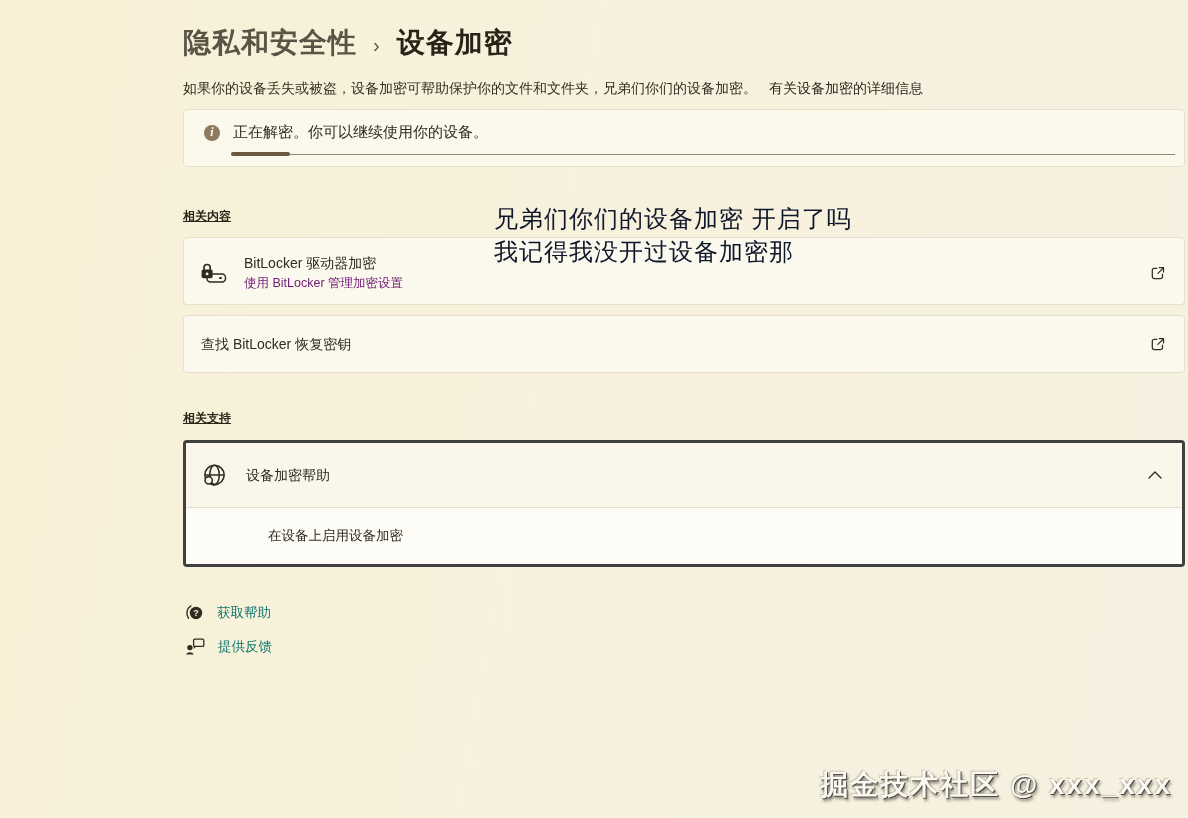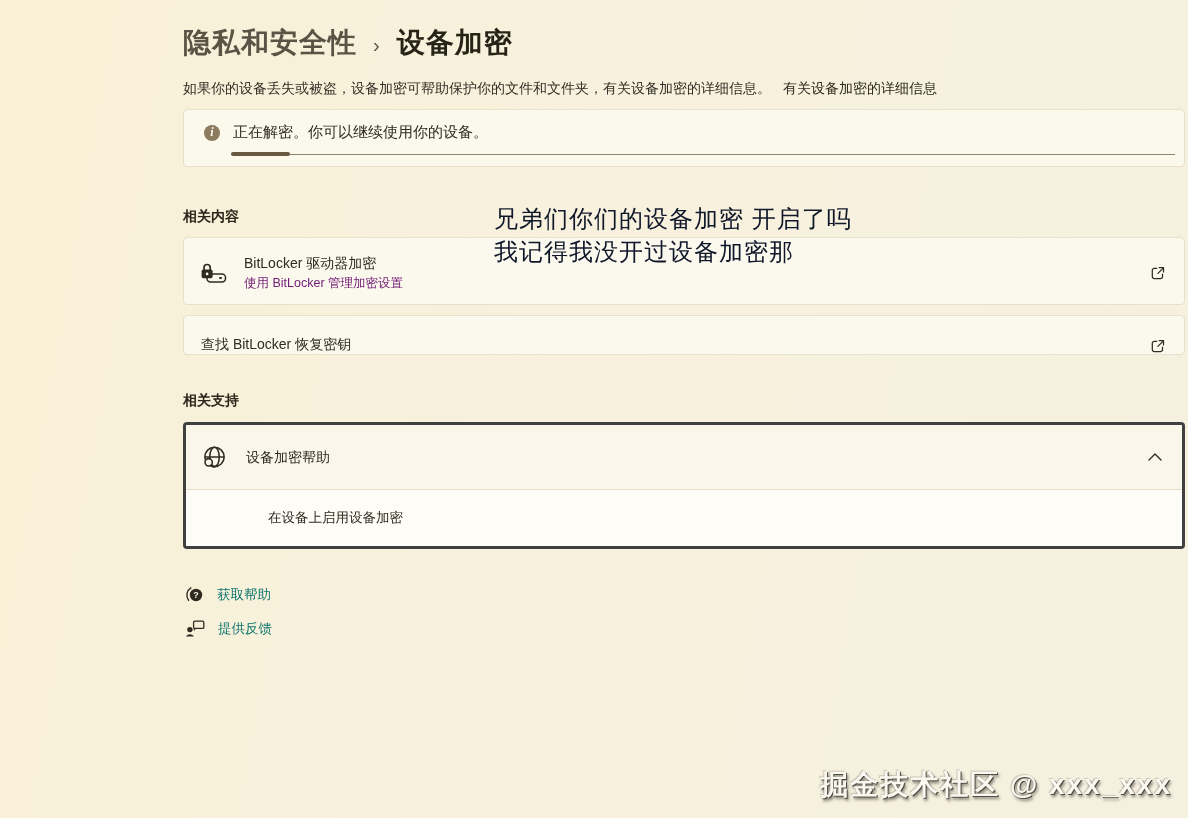--- a/index.html
+++ b/index.html
@@ -26,28 +26,28 @@
   .banner-row{display:flex;align-items:center;padding:13px 0 0 20px;}
   .info-icon{width:16px;height:16px;border-radius:50%;background:#8c7b5f;color:#fffdf6;
     font-family:"Liberation Serif",serif;font-style:italic;font-weight:700;font-size:12px;
     display:flex;align-items:center;justify-content:center;flex:0 0 auto;}
   .banner-msg{margin-left:13px;font-size:15px;color:#2f2b20;}
   .progress{position:relative;height:5px;margin:10px 9px 0 47px;}
   .progress-track{position:absolute;left:0;right:0;top:2px;height:1px;background:#8f8770;}
   .progress-fill{position:absolute;left:0;top:0;height:4px;border-radius:2px;background:#6a5941;}
 
   
-  .section-header{font-size:14px;font-weight:700;color:#2a2619;line-height:20px;}
+  .section-header{font-size:12px;font-weight:700;color:#2a2619;line-height:20px;text-decoration:underline;}
   .sh-content{margin-top:39px;}
   .sh-support{margin-top:35px;}
 
   
   .card{background:#fbf8ed;border:1px solid #e7e0cb;border-radius:4px;box-sizing:border-box;display:flex;align-items:center;}
   .card-bitlocker{margin-top:11px;height:68px;padding:4px 18px 0 15px;cursor:pointer;}
-  .card-recovery{margin-top:10px;height:40px;padding:0 18px 0 17px;cursor:pointer;align-items:flex-end;}
+  .card-recovery{margin-top:10px;height:58px;padding:0 18px 0 17px;cursor:pointer;}
   .card-title{font-size:14px;color:#2f2b20;line-height:19px;}
   .card-subtitle{font-size:12.5px;color:#701a75;line-height:17px;margin-top:2px;}
   .card-text{margin-left:17px;}
   .spacer{flex:1;}
   .icon-slot{display:flex;align-items:center;justify-content:center;}
 
   
   .expander{margin-top:12px;border:3px solid #404040;border-radius:4px;overflow:hidden;}
   .expander-head{background:#faf7ea;height:64px;display:flex;align-items:center;padding:0 20px 0 15px;cursor:pointer;}
   .expander-head .card-text{margin-left:18px;}
@@ -76,21 +76,21 @@
 
 <div class="content">
 
   <div class="title-row">
     <span class="crumb-parent">隐私和安全性</span>
     <span class="crumb-sep">›</span>
     <span class="page-title">设备加密</span>
   </div>
 
   <div class="description">
-    <span>如果你的设备丢失或被盗，设备加密可帮助保护你的文件和文件夹，有关设备加密的详细信息。</span>
+    <span>如果你的设备丢失或被盗，设备加密可帮助保护你的文件和文件夹，兄弟们你们的设备加密。</span>
     <span class="desc-link">有关设备加密的详细信息</span>
   </div>
 
   <div class="banner">
     <div class="banner-row">
       <span class="info-icon">i</span>
       <span class="banner-msg">正在解密。你可以继续使用你的设备。</span>
     </div>
     <div class="progress">
       <div class="progress-track"></div>

